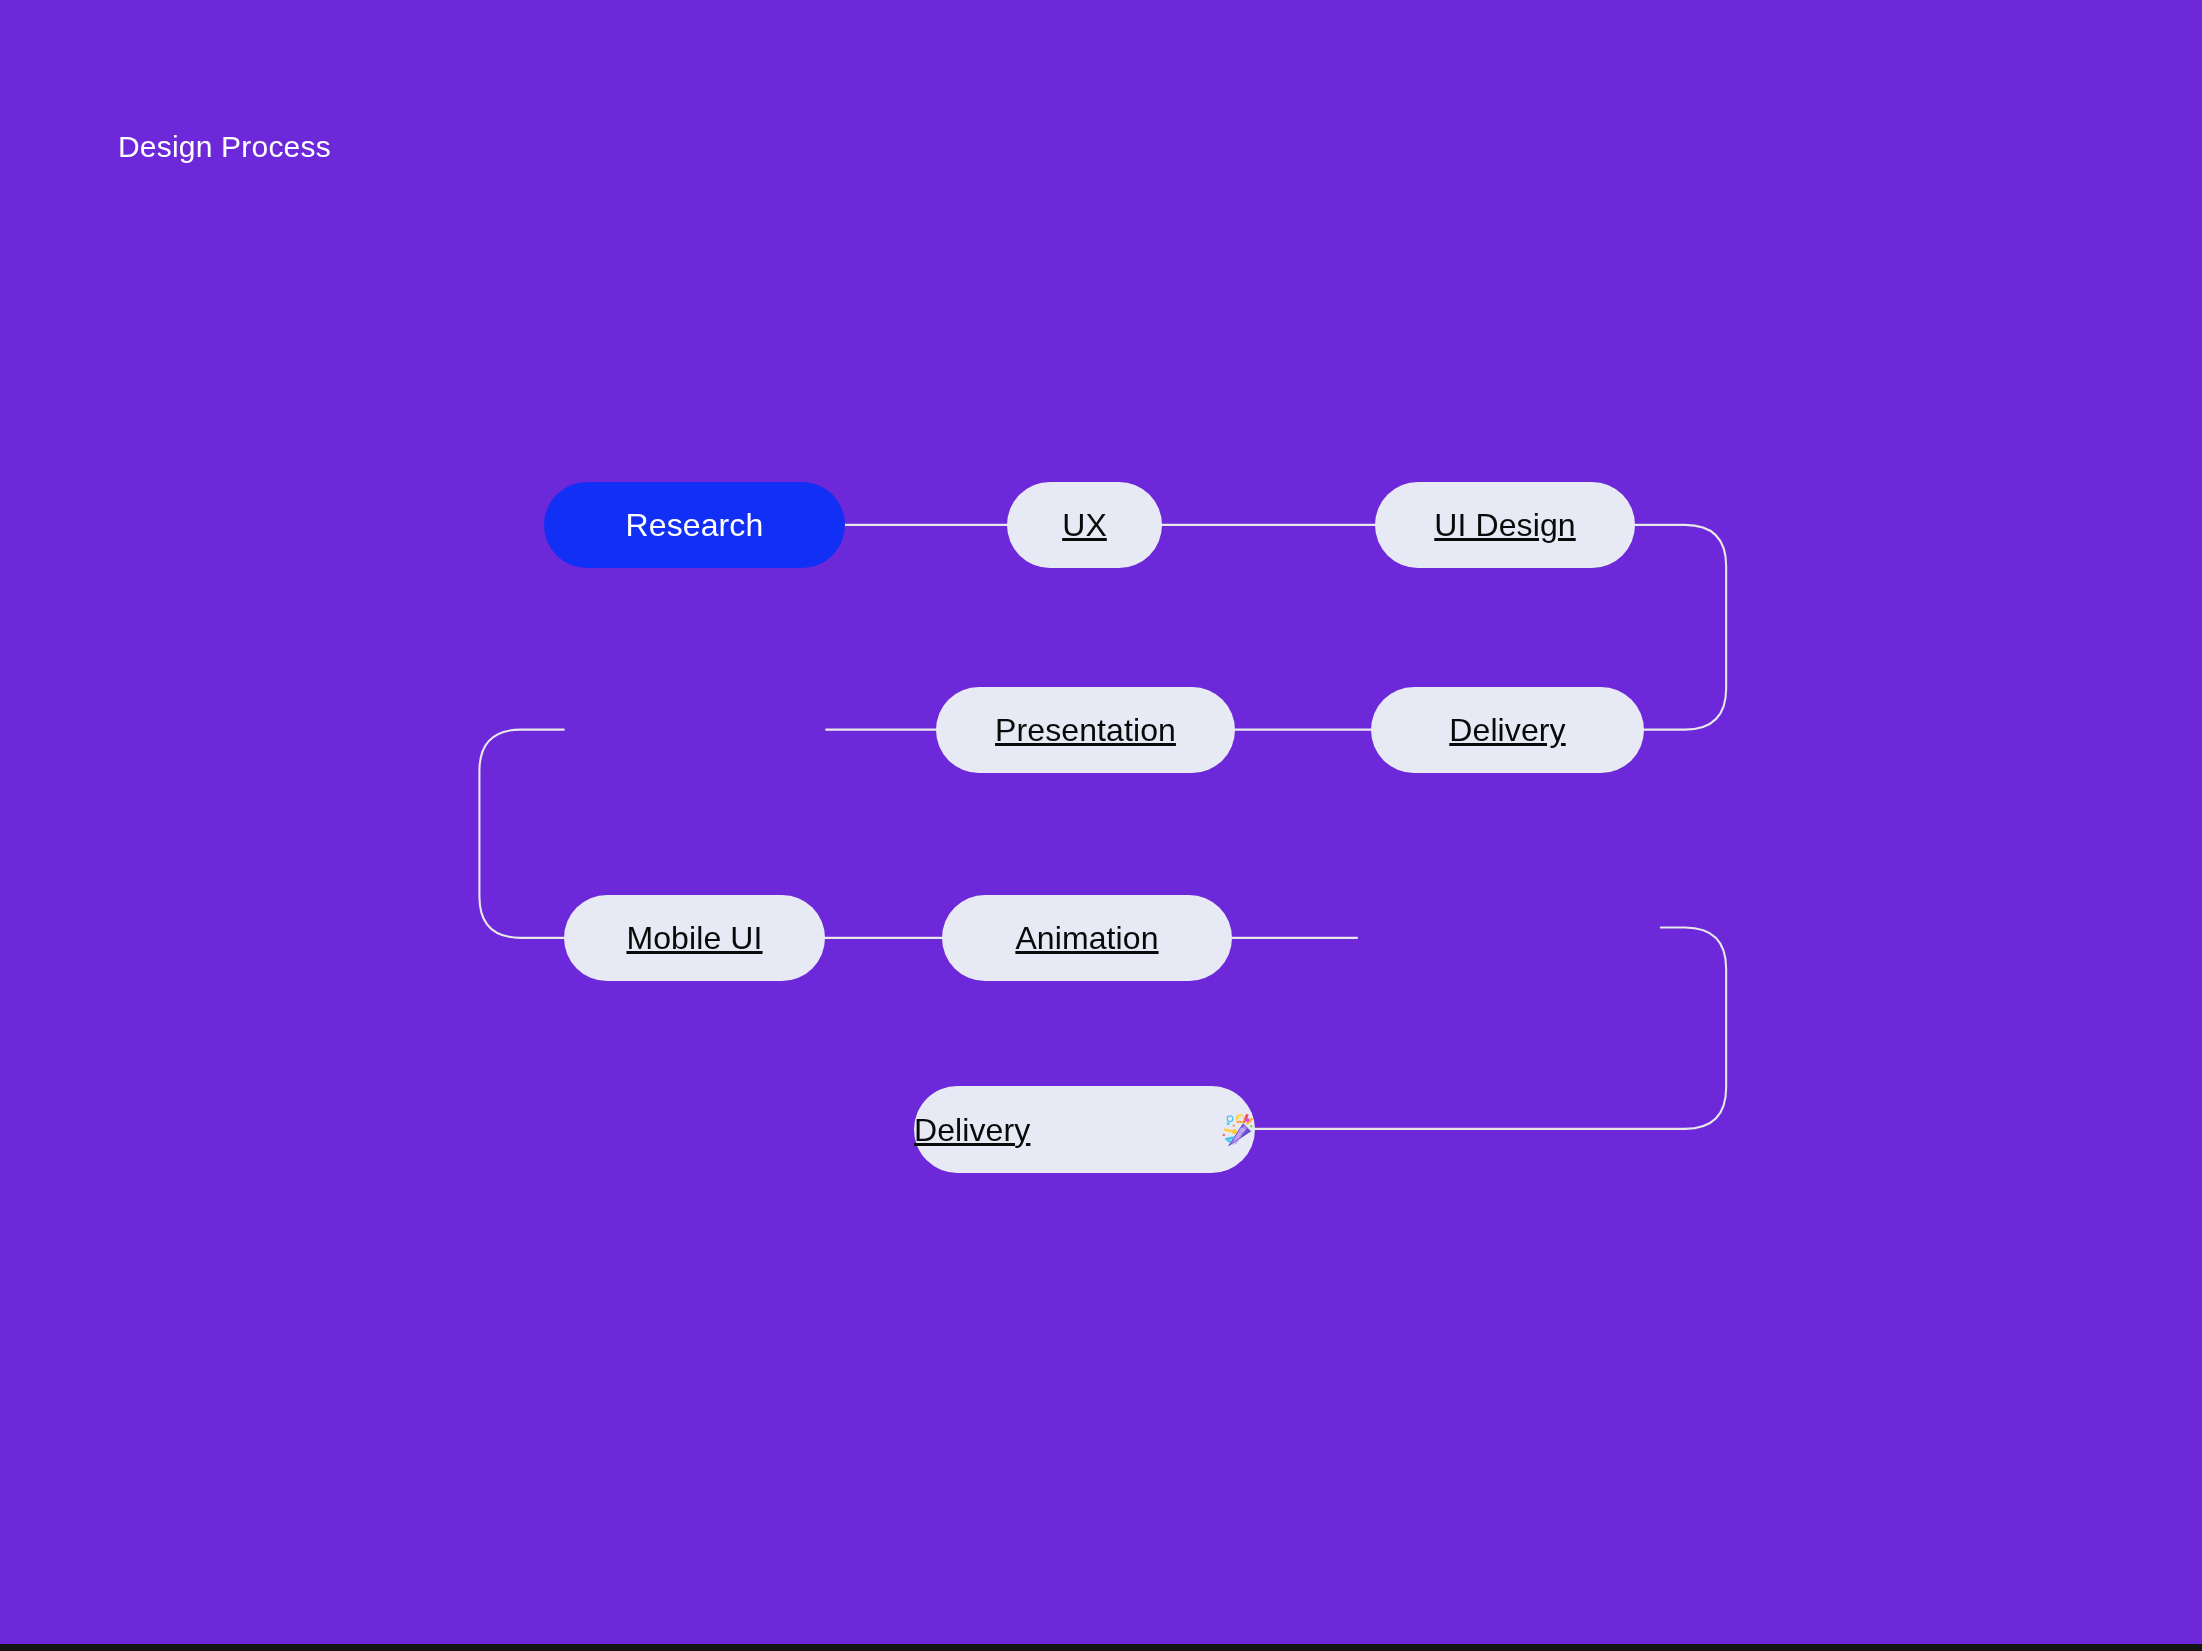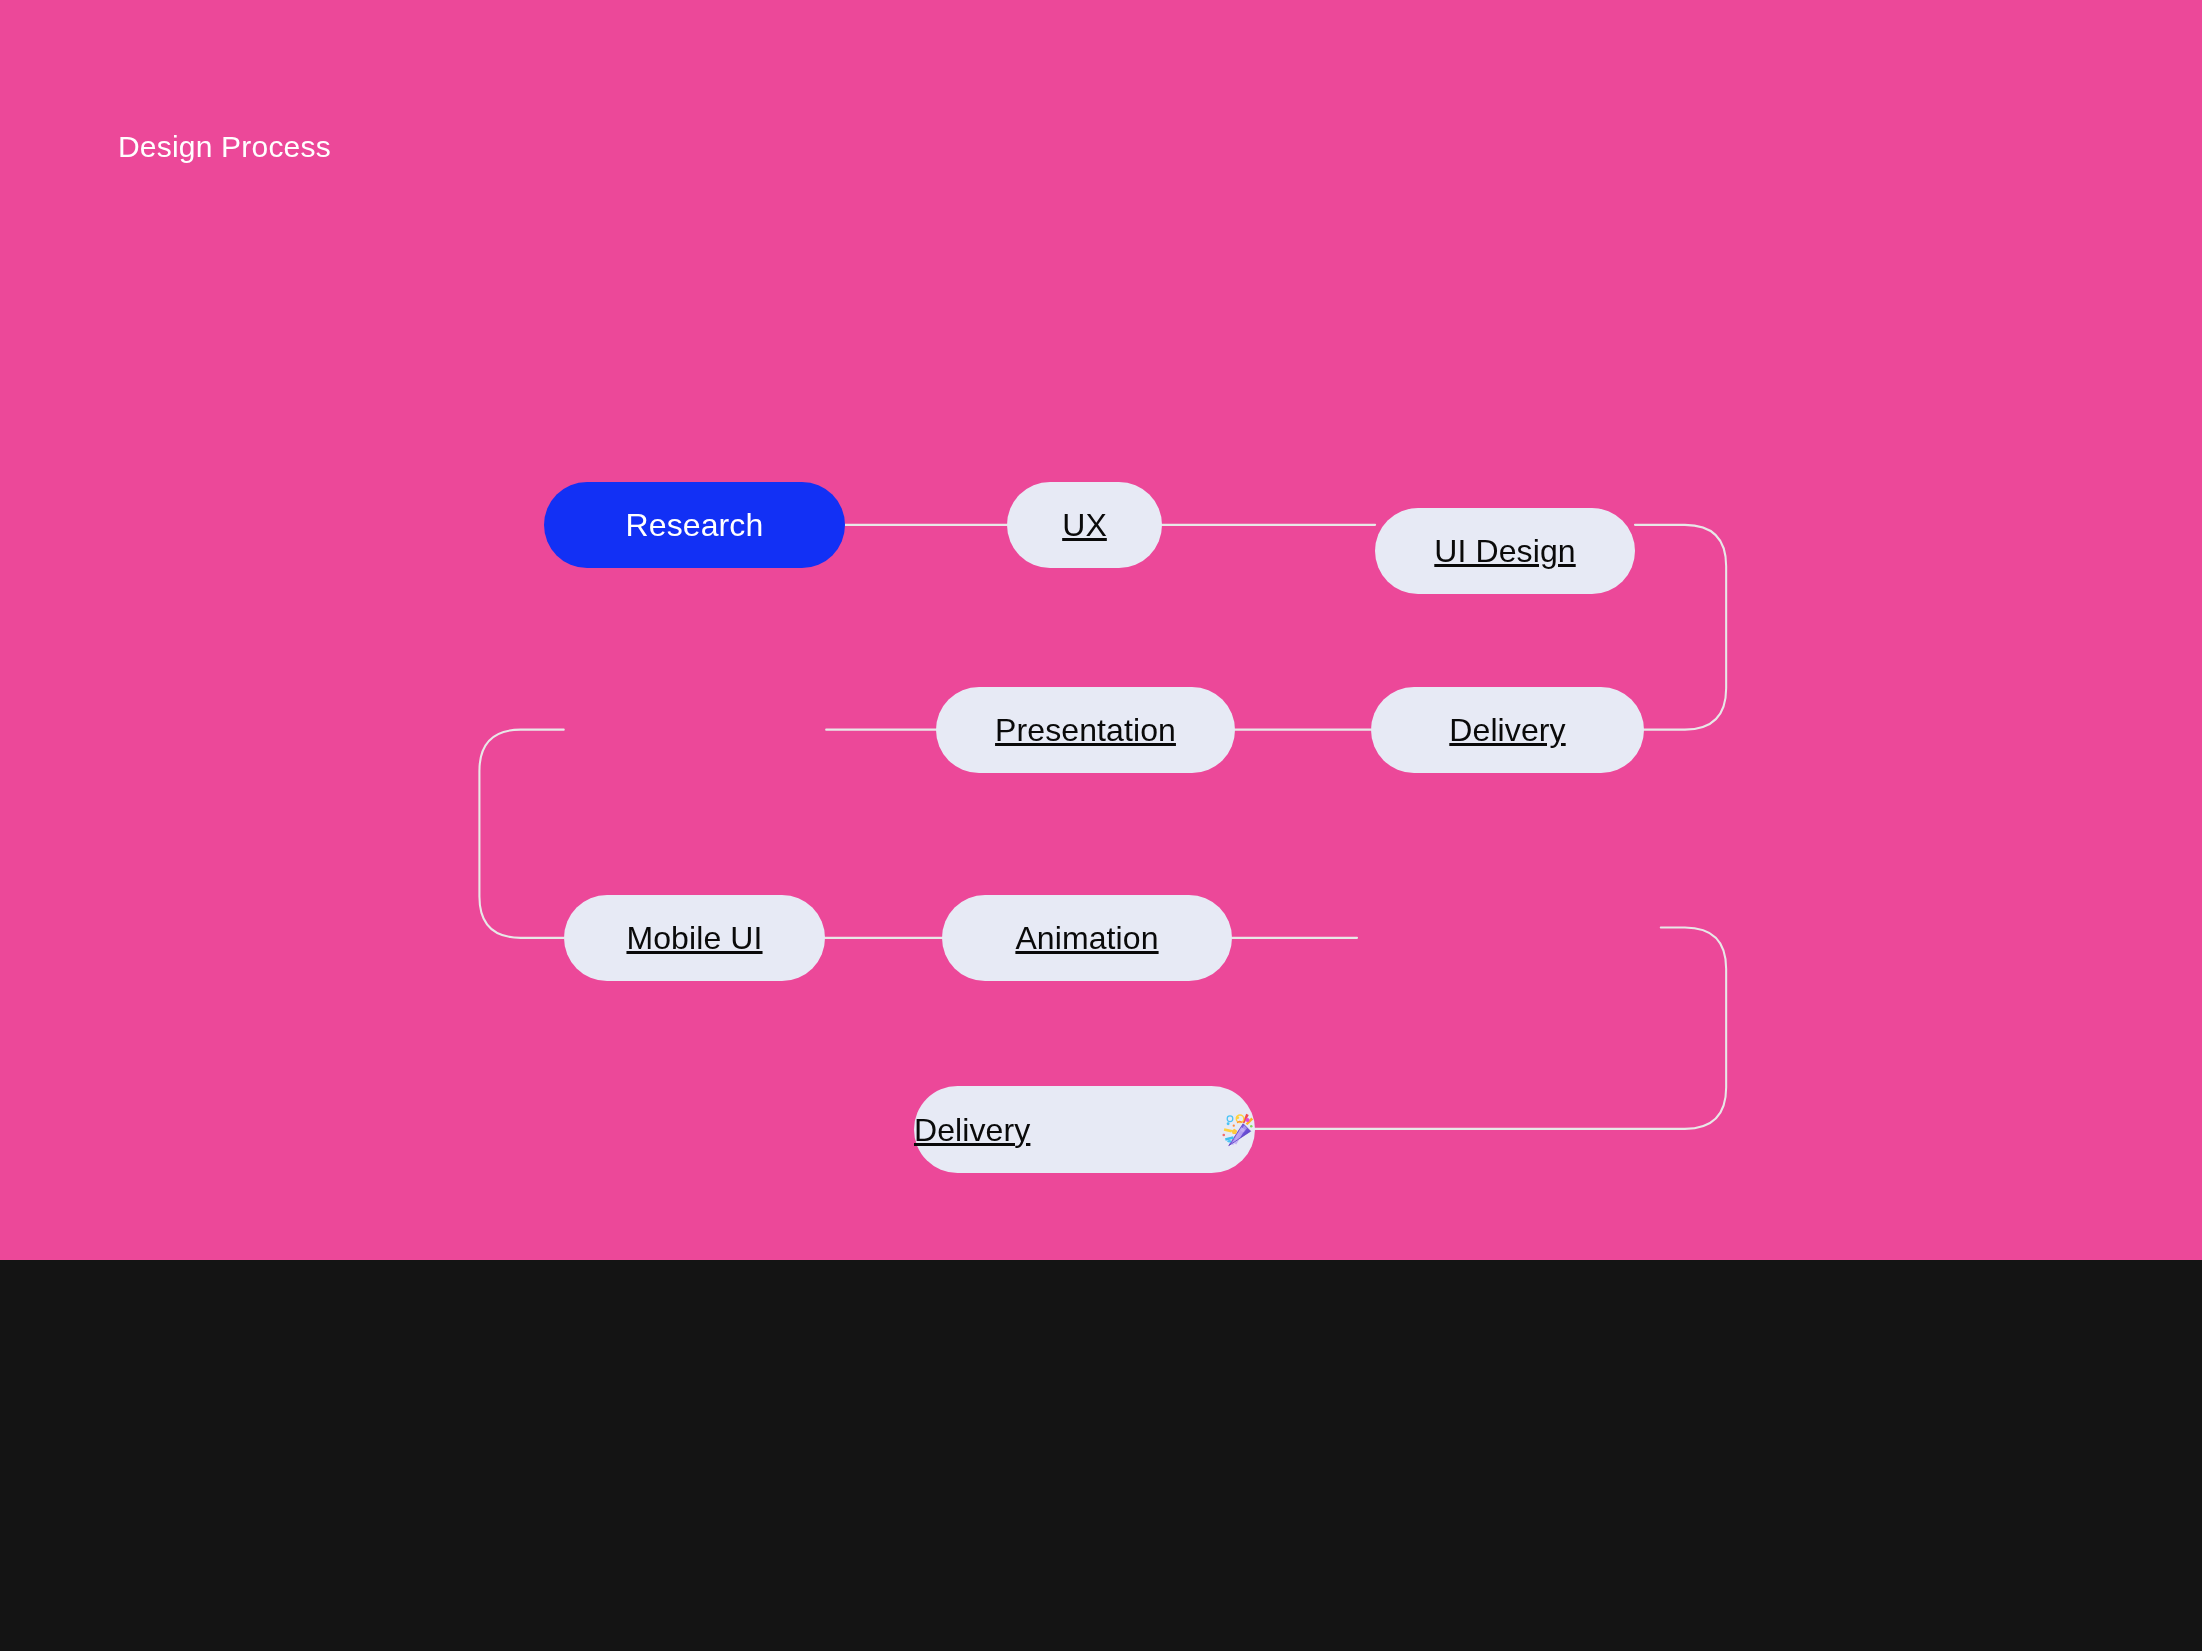--- a/index.html
+++ b/index.html
@@ -10,22 +10,22 @@
     width: 2203px;
     height: 1652px;
     background: #141414;
     font-family: "Liberation Sans", sans-serif;
     overflow: hidden;
     position: relative;
   }
   #canvas {
     position: relative;
     width: 2203px;
-    height: 1260px;
-    background: #ec4899;
+    height: 1644px;
+    background: #6d28d9;
   }
   #page-title {
     position: absolute;
     left: 118px;
     top: 127px;
     font-size: 30px;
     font-weight: 400;
     color: #FFFFFF;
     letter-spacing: 0.2px;
     line-height: 1.3;
@@ -94,21 +94,21 @@
   </svg>
 
   <div class="node node-accent" style="left:544px; top:482px; width:301px; height:86px;">
     <span class="node-label">Research</span>
   </div>
 
   <div class="node node-light" style="left:1007px; top:482px; width:155px; height:86px;">
     <span class="node-label">UX</span>
   </div>
 
-  <div class="node node-light" style="left:1375px; top:508px; width:260px; height:86px;text-align:right;">
+  <div class="node node-light" style="left:1375px; top:482px; width:260px; height:86px;text-align:right;">
     <span class="node-label">UI Design</span>
   </div>
 
 
   <div class="node node-light" style="left:936px; top:687px; width:299px; height:86px;">
     <span class="node-label">Presentation</span>
   </div>
 
   <div class="node node-light" style="left:1371px; top:687px; width:273px; height:86px;">
     <span class="node-label">Delivery</span>

